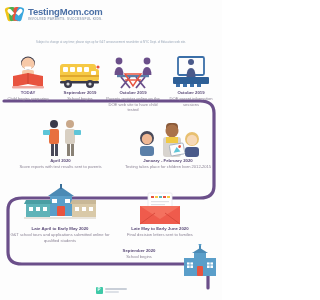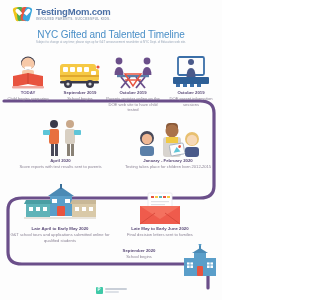--- a/index.html
+++ b/index.html
@@ -5,21 +5,21 @@
   * { box-sizing: border-box; margin: 0; padding: 0; }
   html, body {
     width: 222px; height: 300px;
     background: #ffffff;
     font-family: "Liberation Sans", sans-serif;
     overflow: hidden;
   }
   .page { position: relative; width: 222px; height: 300px; background: #fdfdfd; }
 
   
-  .brand { position: absolute; left: 6px; top: 5px; display: flex; align-items: center; gap: 4px; margin-left: 8px; }
+  .brand { position: absolute; left: 6px; top: 5px; display: flex; align-items: center; gap: 4px; }
   .logo-mark { width: 18px; height: 18px; position: relative; }
   .logo-mark .pet { position: absolute; width: 7px; height: 14px; border-radius: 3px 3px 2px 2px; top: 2px; }
   .p1 { left: 0px;  background: #f0c419; transform: rotate(-16deg); }
   .p2 { left: 3px;  background: #4caf50; transform: rotate(-6deg); }
   .p3 { left: 7px;  background: #e8533f; transform: rotate(6deg); }
   .p4 { left: 10px; background: #3aa7dd; transform: rotate(16deg); }
   .logo-mark .heart {
     position: absolute; left: 5px; top: 4px; width: 8px; height: 8px; z-index: 5;
   }
   .logo-mark .heart:before, .logo-mark .heart:after {
@@ -72,21 +72,20 @@
         <div class="pet p3"></div>
         <div class="pet p4"></div>
       <div class="heart"></div>
     </div>
     <div class="brand-text">
       <div class="brand-name">TestingMom.com</div>
       <div class="brand-tag">INVOLVED PARENTS. SUCCESSFUL KIDS.</div>
     </div>
   </div>
 
-  <div class="title">NYC Gifted and Talented Timeline</div>
   <div class="subtitle">Subject to change at any time; please sign up for G&amp;T announcement newsletter at NYC Dept. of Education web site.</div>
 
   <svg class="track" viewBox="0 0 222 300">
     <path d="M 4 101 L 200 101 Q 214 101 214 113 L 214 186 Q 214 198 200 198 L 22 198 Q 8 198 8 210 L 8 252 Q 8 264 22 264 L 196 264 Q 208 264 208 276 L 208 288" fill="none" stroke="#6b4f8a" stroke-width="3.2" stroke-linecap="round"></path>
   </svg>
 
   <div class="row" style="top:50px;">
 
     <div class="item" style="left:0px; width:56px;">
       <div class="icon-wrap">

